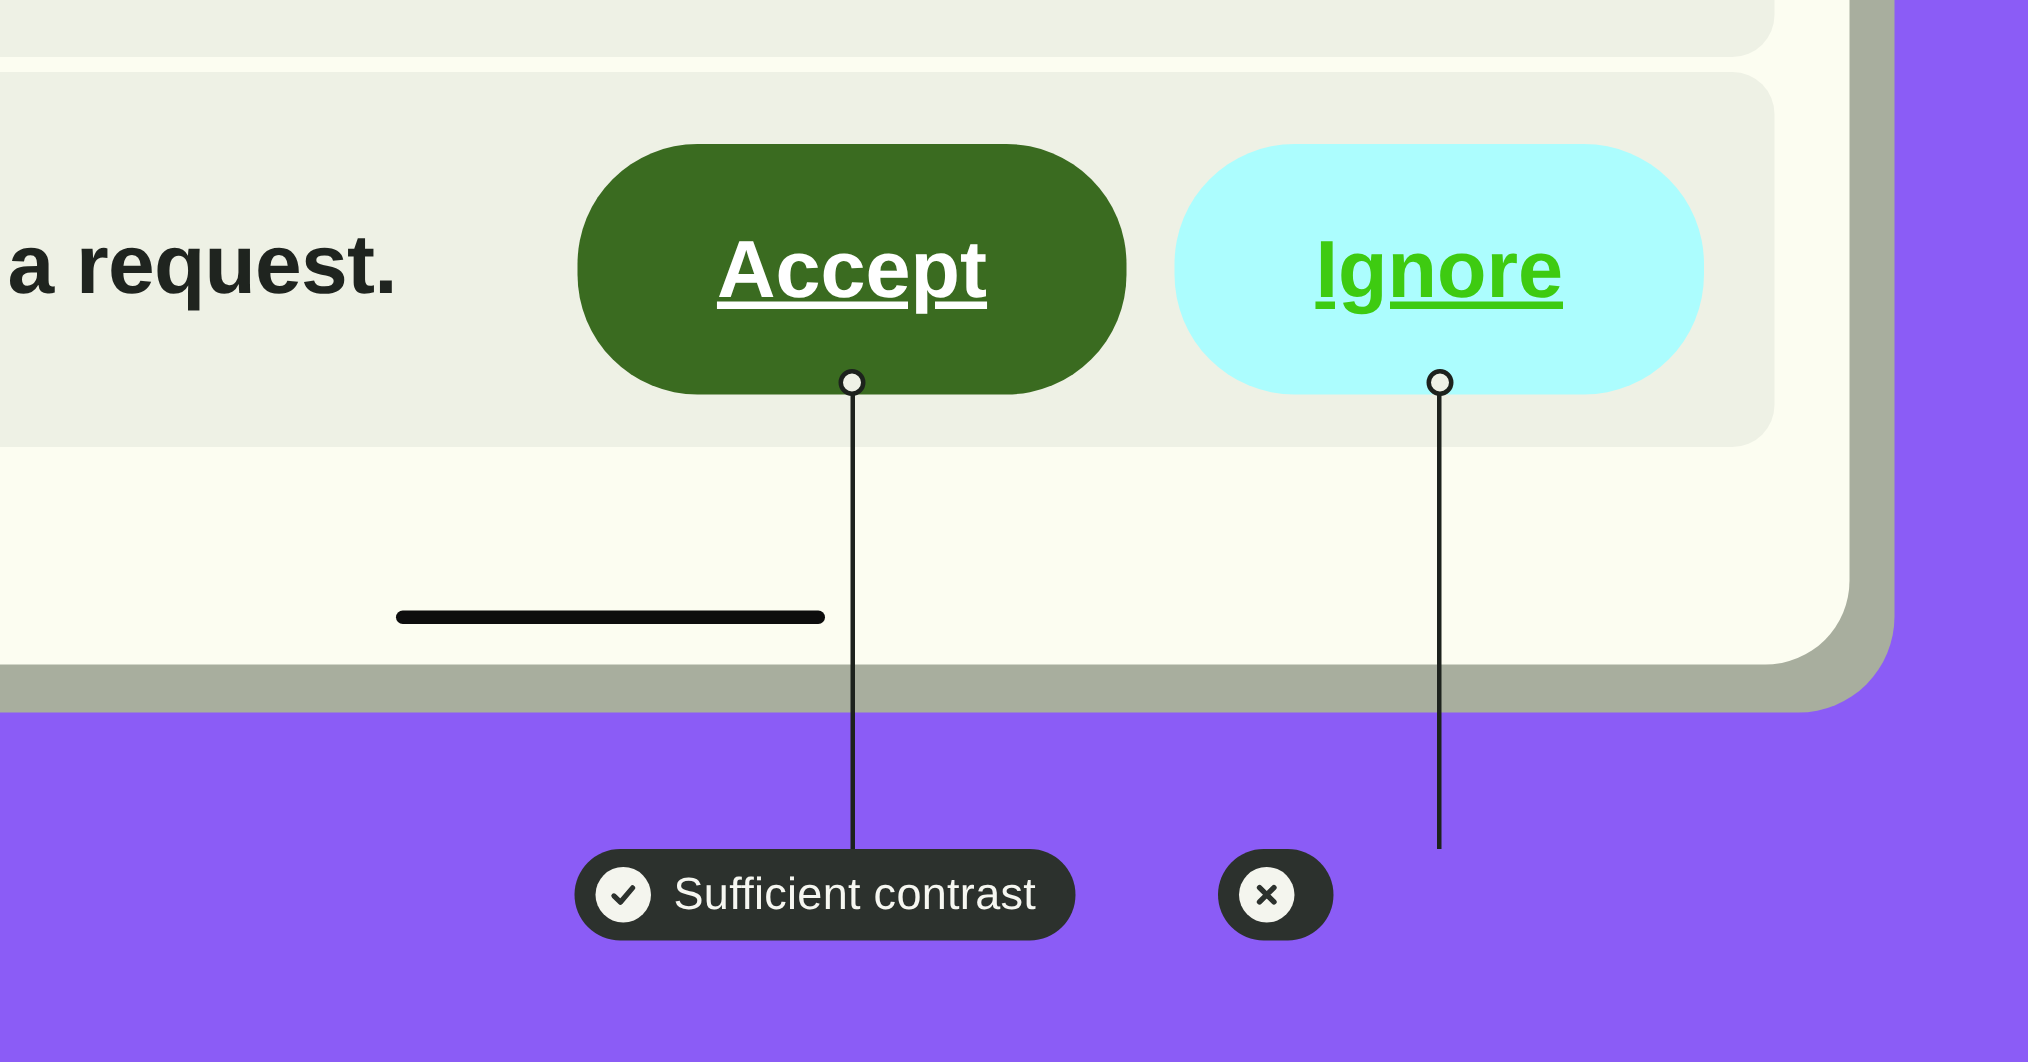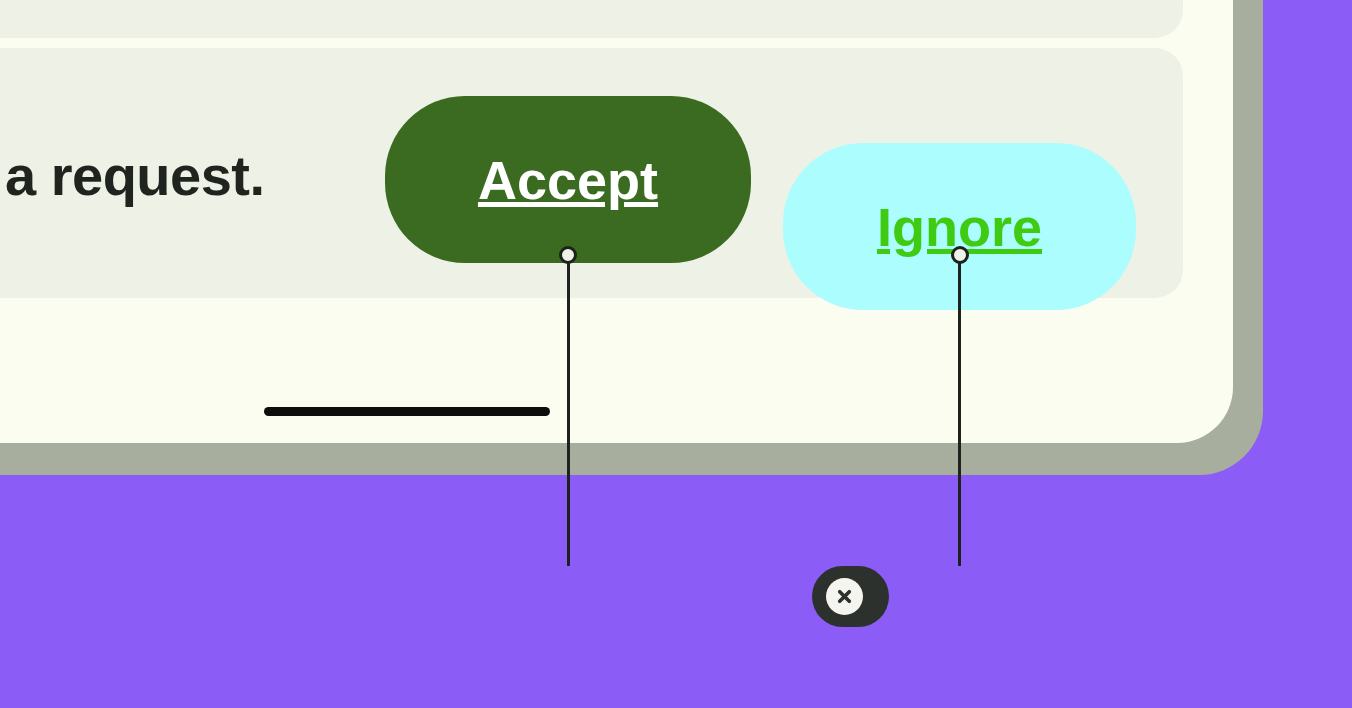--- a/index.html
+++ b/index.html
@@ -129,28 +129,36 @@
 
   <div class="screen" style="background-color: rgb(252, 253, 241);">
     <div class="home-indicator" style="background-color: rgb(13, 13, 13);"></div>
   </div>
 
   <div class="card card-top" style="background-color: rgb(238, 241, 229);"></div>
 
   <div class="card card-main" style="background-color: rgb(238, 241, 229);">
     <div class="msg" style="color: rgb(31, 36, 31);">a request.</div>
     <button class="btn btn-accept" style="background-color: rgb(58, 107, 32); color: rgb(255, 255, 255);">Accept</button>
-    <button class="btn btn-ignore" style="background-color: rgb(172, 253, 254); color: rgb(62, 203, 17); margin-top: 47px;">Ignore</button>
+    <button class="btn btn-ignore" style="background-color: rgb(172, 253, 254); color: rgb(62, 203, 17);">Ignore</button>
   </div>
 
   <div class="lead-line l1" style="background-color: rgb(29, 34, 29);"></div>
   <div class="lead-line l2" style="background-color: rgb(29, 34, 29);"></div>
   <div class="lead-dot d1"></div>
   <div class="lead-dot d2"></div>
 
+  <div class="callout callout-1" style="background-color: rgb(44, 49, 45); color: rgb(246, 247, 241);">
+    <span class="callout-icon" style="background-color: rgb(244, 245, 238);">
+      <svg viewBox="0 0 24 24" fill="none" stroke="currentColor" stroke-width="3.6" stroke-linecap="round" stroke-linejoin="round">
+        <path d="M5.5 12.8 L10 17.2 L18.5 7.2"></path>
+      </svg>
+    </span>
+    <span>Sufficient contrast</span>
+  </div>
 
   <div class="callout callout-2" style="background-color: rgb(44, 49, 45); color: rgb(246, 247, 241);">
     <span class="callout-icon" style="background-color: rgb(244, 245, 238);">
       <svg viewBox="0 0 24 24" fill="none" stroke="currentColor" stroke-width="3.8" stroke-linecap="round">
         <path d="M7 7 L17 17 M17 7 L7 17"></path>
       </svg>
     </span>
   </div>
 
 </div>

